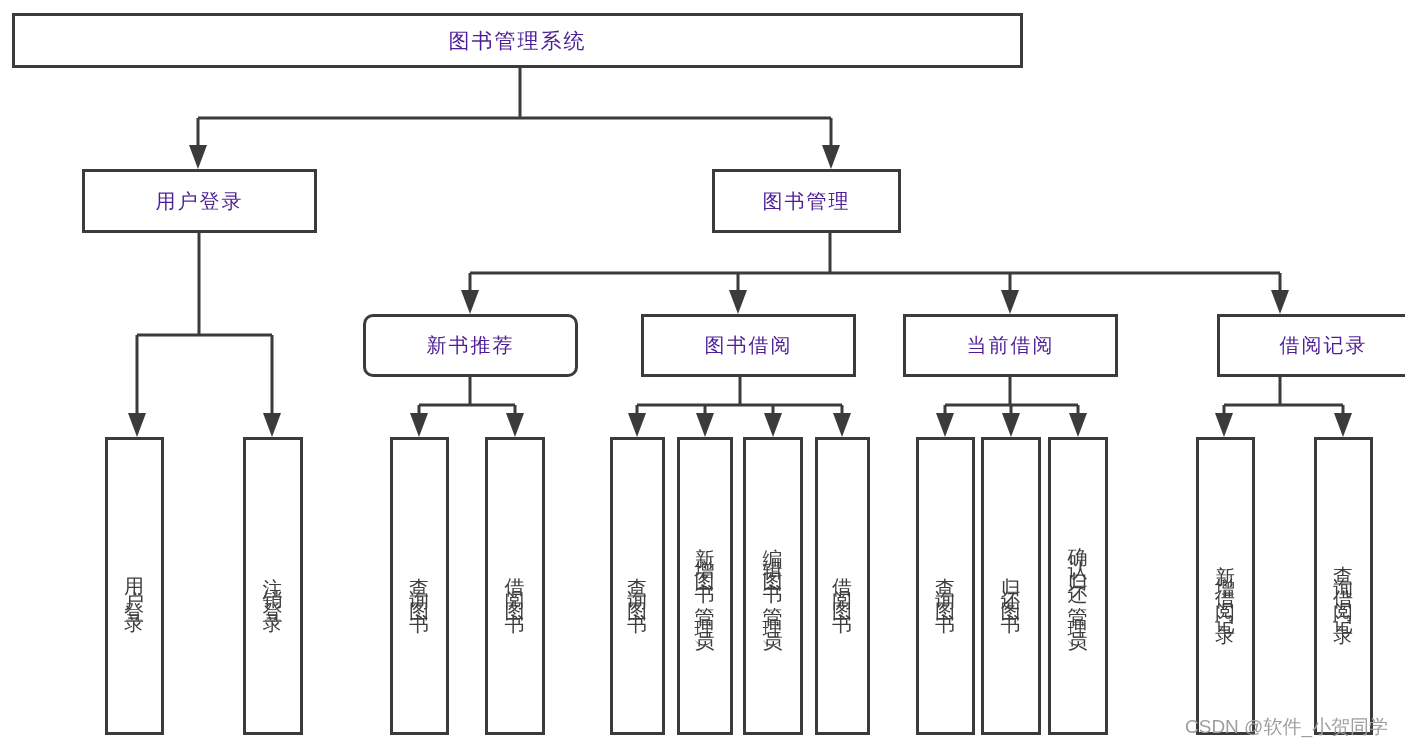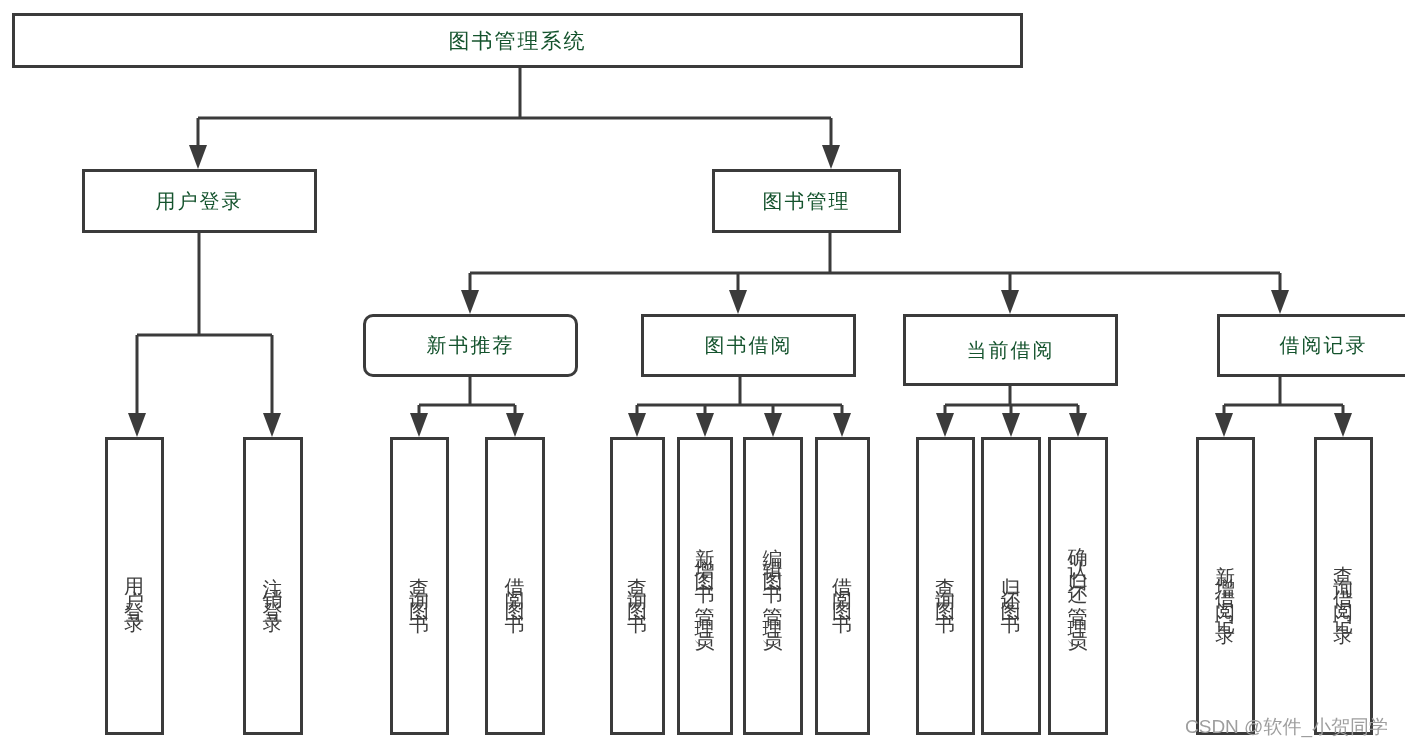--- a/index.html
+++ b/index.html
@@ -30,21 +30,21 @@
     display: flex;
     align-items: center;
     justify-content: center;
     z-index: 1;
     color: #3d3d3d;
   }
   .hlabel {
     font-size: 20px;
     letter-spacing: 2px;
     white-space: nowrap;
-    color: #14532d;
+    color: #4c1d95;
   }
   .root-label { font-size: 21px; }
   .leaf {
     top: 437px;
     height: 298px;
   }
   .vtext {
     writing-mode: vertical-rl;
     text-orientation: mixed;
     font-size: 20px;
@@ -119,21 +119,21 @@
   <div class="node" style="left:712px; top:169px; width:189px; height:64px;">
     <span class="hlabel">图书管理</span>
   </div>
 
   <div class="node" style="left:363px; top:314px; width:215px; height:63px;border-radius:10px;">
     <span class="hlabel">新书推荐</span>
   </div>
   <div class="node" style="left:641px; top:314px; width:215px; height:63px;">
     <span class="hlabel">图书借阅</span>
   </div>
-  <div class="node" style="left:903px; top:314px; width:215px; height:72px;">
+  <div class="node" style="left:903px; top:314px; width:215px; height:63px;">
     <span class="hlabel">当前借阅</span>
   </div>
   <div class="node" style="left:1173px; top:314px; width:213px; height:63px;margin-left:44px;">
     <span class="hlabel">借阅记录</span>
   </div>
 
   <div class="node leaf" style="left:105px; width:59px;">
     <span class="vtext">用户登录</span>
   </div>
   <div class="node leaf" style="left:243px; width:60px;">

